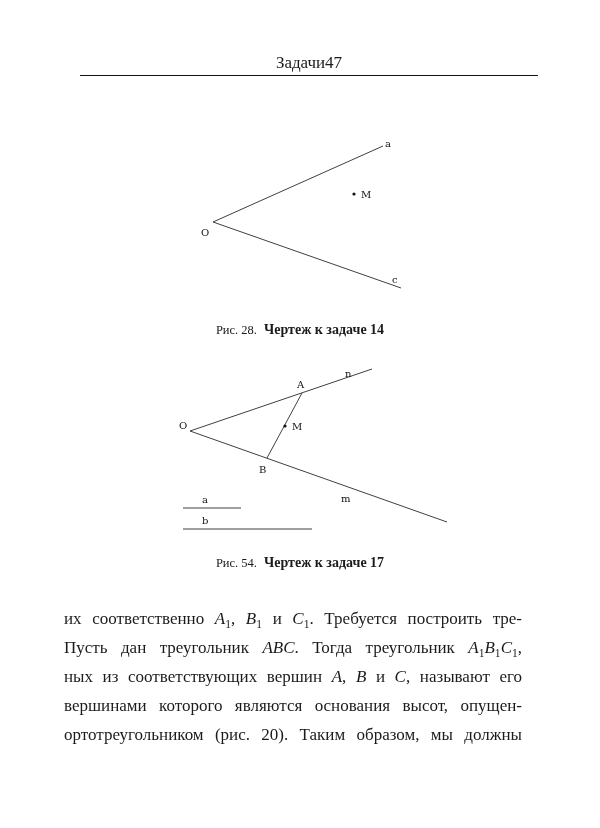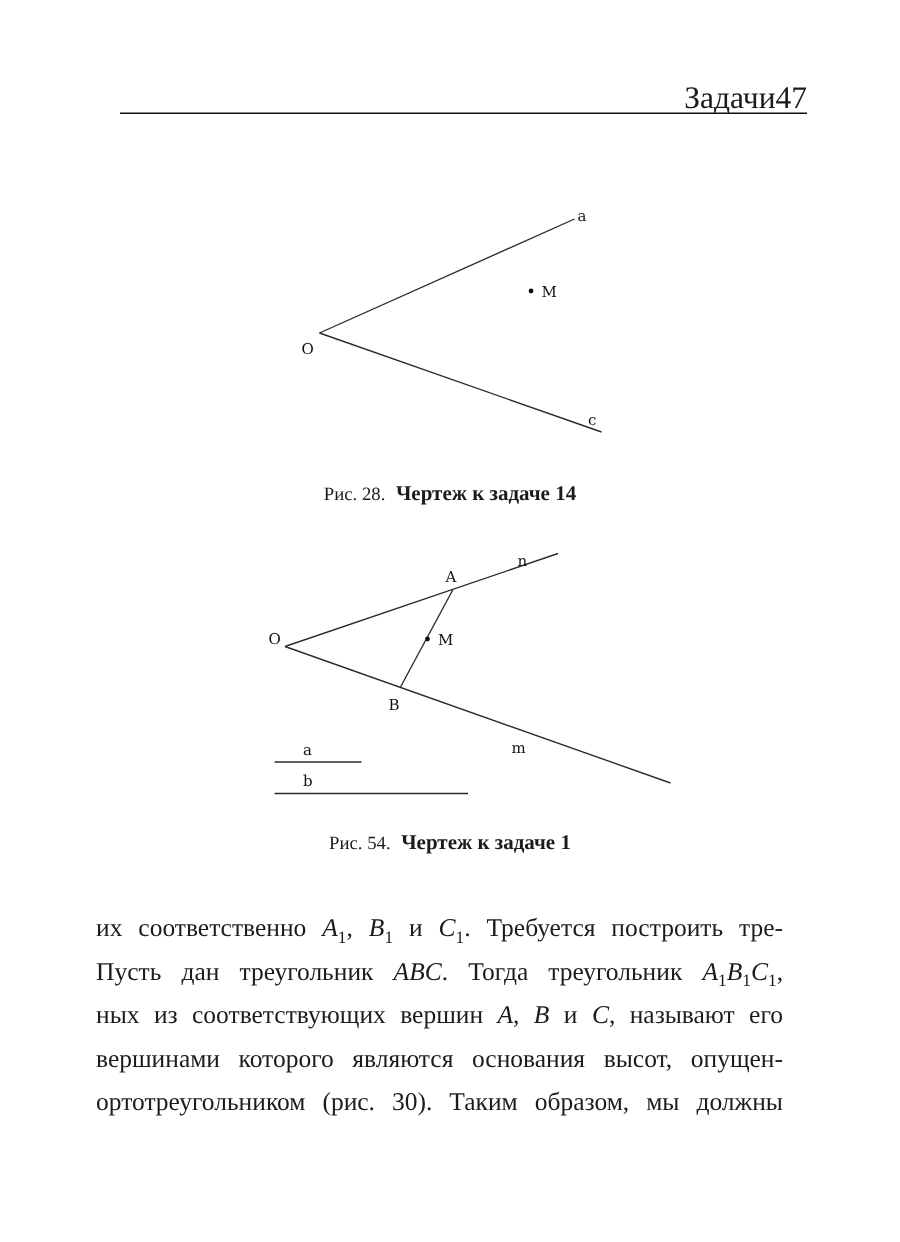--- a/index.html
+++ b/index.html
@@ -3,21 +3,21 @@
 <meta charset="utf-8">
 <style>
   * { margin:0; padding:0; box-sizing:border-box; }
   html,body { background:#ffffff; }
   .page {
     position:relative; width:600px; height:828px; background:#fff;
     font-family:"Liberation Serif", serif; color:#1b1b1b; overflow:hidden;
   }
   .header {
     position:absolute; left:80px; top:53px; width:458px;
-    display:flex; justify-content:flex-end; font-size:21px;
+    display:flex; justify-content:center; font-size:17px;
   }
   .header-rule {
     position:absolute; left:80px; top:75px; width:458px; height:0;
     border:none; border-top:1.2px solid #111;
   }
   .fig { position:absolute; }
   svg line { stroke:#2a2a2a; stroke-width:0.9; }
   svg circle { fill:#111; }
   svg text { font-family:"DejaVu Serif", serif; font-size:10px; fill:#111; }
   .caption {
@@ -72,24 +72,24 @@
     <text x="117" y="68">M</text>
     <text x="166" y="140">m</text>
     <line x1="8" y1="146" x2="66" y2="146"></line>
     <text x="27" y="141">a</text>
     <line x1="8" y1="167" x2="137" y2="167"></line>
     <text x="27" y="162">b</text>
   </svg>
 
   <div class="caption" style="top:553px;">
     <span class="cap-label">Рис. 54.</span>
-    <span class="cap-text">Чертеж к задаче 1</span>
+    <span class="cap-text">Чертеж к задаче 17</span>
   </div>
 
   <div class="body-text">
       <div class="tline just"><span>их соответственно </span><span class="it">A</span><sub>1</sub><span>, </span><span class="it">B</span><sub>1</sub><span> и </span><span class="it">C</span><sub>1</sub><span>. Требуется построить тре-</span></div>
       <div class="tline just"><span>Пусть дан треугольник </span><span class="it">ABC</span><span>. Тогда треугольник </span><span class="it">A</span><sub>1</sub><span class="it">B</span><sub>1</sub><span class="it">C</span><sub>1</sub><span>,</span></div>
       <div class="tline just"><span>ных из соответствующих вершин </span><span class="it">A</span><span>, </span><span class="it">B</span><span> и </span><span class="it">C</span><span>, называют его</span></div>
       <div class="tline just"><span>вершинами которого являются основания высот, опущен-</span></div>
-      <div class="tline just"><span>ортотреугольником (рис. 30). Таким образом, мы должны</span></div>
+      <div class="tline just"><span>ортотреугольником (рис. 20). Таким образом, мы должны</span></div>
     </div>
 
 </div>
 
 </body></html>

